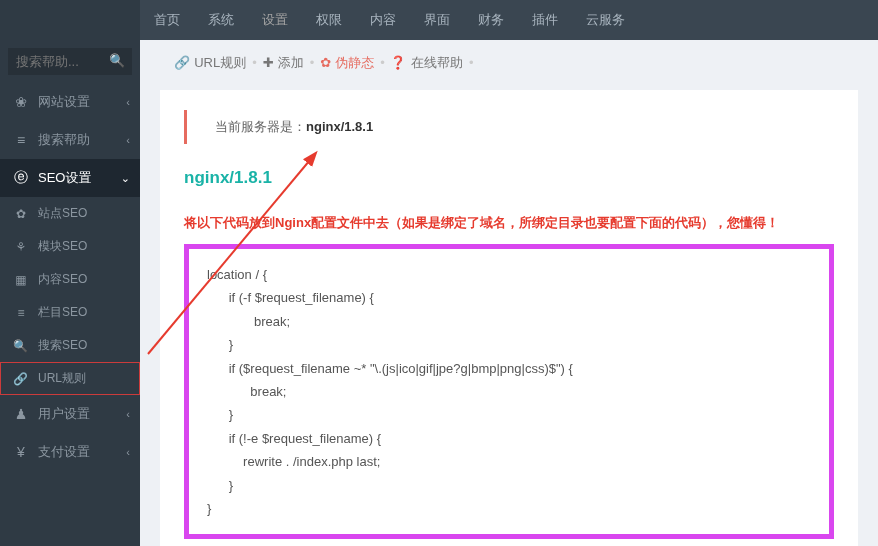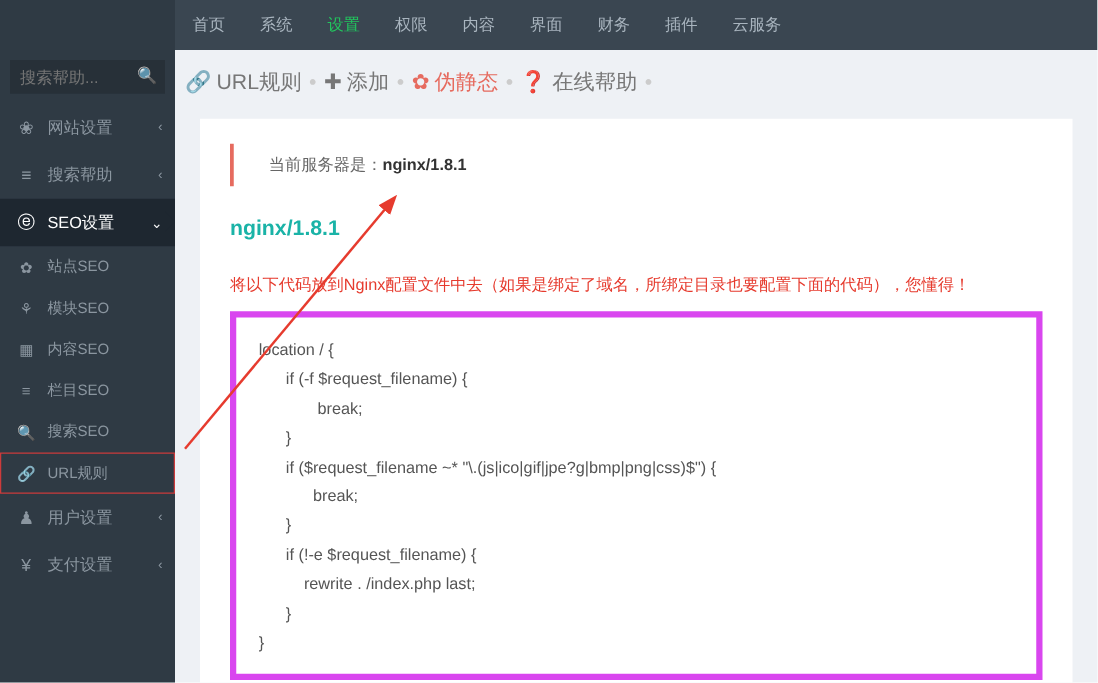--- a/index.html
+++ b/index.html
@@ -1,42 +1,42 @@
 <!DOCTYPE html>
 <html><head>
 <meta charset="utf-8">
 <style>
 *{margin:0;padding:0;box-sizing:border-box;font-family:"Microsoft YaHei",Arial,sans-serif}
 body{background:#eef1f5;font-size:13px;color:#333;width:878px;height:546px;overflow:hidden}
 .topnav{background:#3a4651;height:40px;display:flex;align-items:flex-end;padding-left:140px;color:#a9b5bf;font-size:13px}
 .topnav span{padding:0 14px;cursor:pointer;line-height:40px}
-.topnav span.active{color:#22c55e}
+.topnav span.active{color:#a3a3a3}
 .sidebar{position:absolute;left:0;top:0;width:140px;background:#2f3a44;height:546px;color:#8b96a0}
 .search-box{padding:8px;position:relative;margin-top:40px}
 .search-box input{width:100%;background:#273038;border:none;color:#ef4444;padding:6px 28px 6px 8px;font-size:13px;outline:none}
 .search-box .sicon{position:absolute;right:14px;top:13px;color:#6b7680}
 .menu-item{padding:10px 12px;display:flex;align-items:center;cursor:pointer;font-size:13px;position:relative}
 .menu-item .micon{width:18px;margin-right:8px;text-align:center;font-size:14px}
 .menu-item .chev{position:absolute;right:10px;font-size:11px}
 .menu-item.expanded{background:#1e2730;color:#fff}
 .menu-item.expanded::after{content:"";position:absolute;right:-8px;top:10px;border:8px solid transparent;border-left-color:#1e2730}
 .submenu .menu-item{padding:8px 12px 8px 12px;font-size:12px}
 .submenu .menu-item .micon{font-size:12px}
 .submenu .menu-item.highlight{outline:1px solid #cc3b3b;outline-offset:-1px}
 .content{margin-left:140px;padding:0;height:506px;position:relative}
-.breadcrumb{padding:14px 8px;color:#999;font-size:17px}
+.breadcrumb{padding:14px 34px;color:#999;font-size:13px}
 .breadcrumb .bitem{color:#777}
 .breadcrumb .bicon{margin-right:4px}
 .breadcrumb .sep{margin:0 6px;color:#ccc}
 .breadcrumb .active{color:#e66b5f}
 .panel{background:#fff;margin:4px 20px 20px 20px;padding:20px 24px;position:relative}
 .server-note{border-left:3px solid #e66b5f;padding:8px 28px;color:#666;font-size:13px;margin-bottom:24px}
 .server-note b{color:#333;font-weight:bold}
 .heading{color:#1ab3a7;font-size:17px;font-weight:bold;margin-bottom:26px}
-.warn{color:#e63b2e;font-size:13px;margin-bottom:12px;font-weight:normal}
+.warn{color:#e63b2e;font-size:13px;margin-bottom:12px;font-weight:bold}
 .codebox{border:5px solid #d946ef;padding:14px 18px;font-family:Liberation Sans, sans-serif;font-size:13px;color:#555;line-height:1.8;white-space:pre}
 .arrow-svg{position:absolute;left:-18px;top:58px;pointer-events:none}
 </style>
 </head>
 <body>
 
 <div class="topnav" id="topnav">
     <span>首页</span>
     <span>系统</span>
     <span class="active">设置</span>

